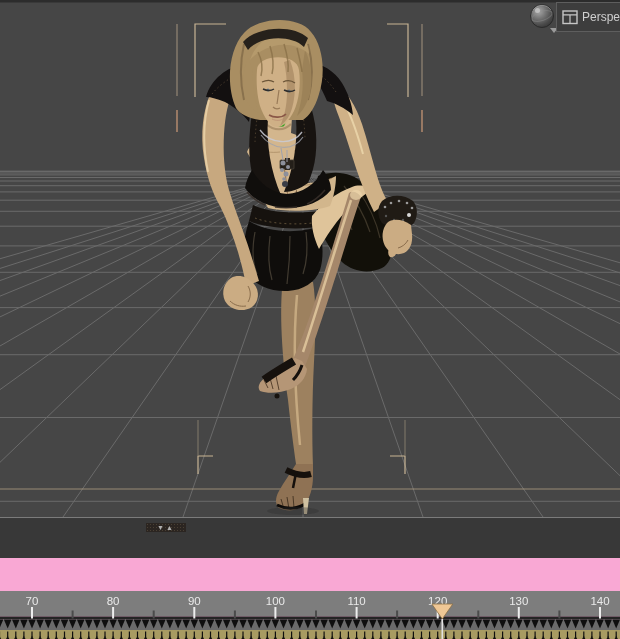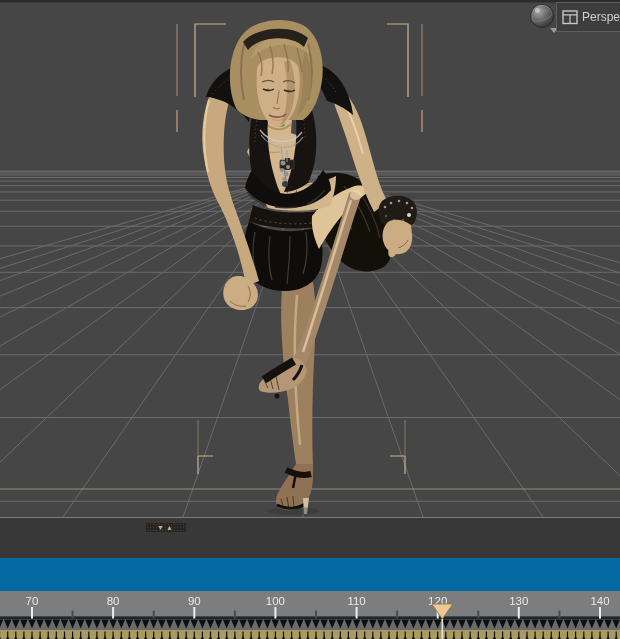--- a/index.html
+++ b/index.html
@@ -1,17 +1,17 @@
 <!DOCTYPE html>
 <html><head>
 <meta charset="utf-8">
 <style>
   html,body{margin:0;padding:0;background:#222;}
   #app{position:relative;width:620px;height:639px;overflow:hidden;
-       background:#0369a1;font-family:"Liberation Sans","DejaVu Sans",sans-serif;}
+       background:#f9a8d4;font-family:"Liberation Sans","DejaVu Sans",sans-serif;}
   
   #viewport{position:absolute;left:0;top:0;width:620px;height:517px;}
   #vp-svg{position:absolute;left:0;top:0;}
   
   .cam-sphere{position:absolute;top:1px;right:59px;width:34px;height:36px;cursor:pointer;}
   .persp-btn{position:absolute;top:2px;right:0;width:58px;height:28px;
              background:#3d3d3d;border:1px solid #5e5e5e;border-right:none;
              display:flex;align-items:center;gap:4px;padding-left:5px;
              color:#cfcfcf;font-size:12px;white-space:nowrap;overflow:hidden;cursor:pointer;}
   .persp-btn svg{flex:0 0 auto;}

